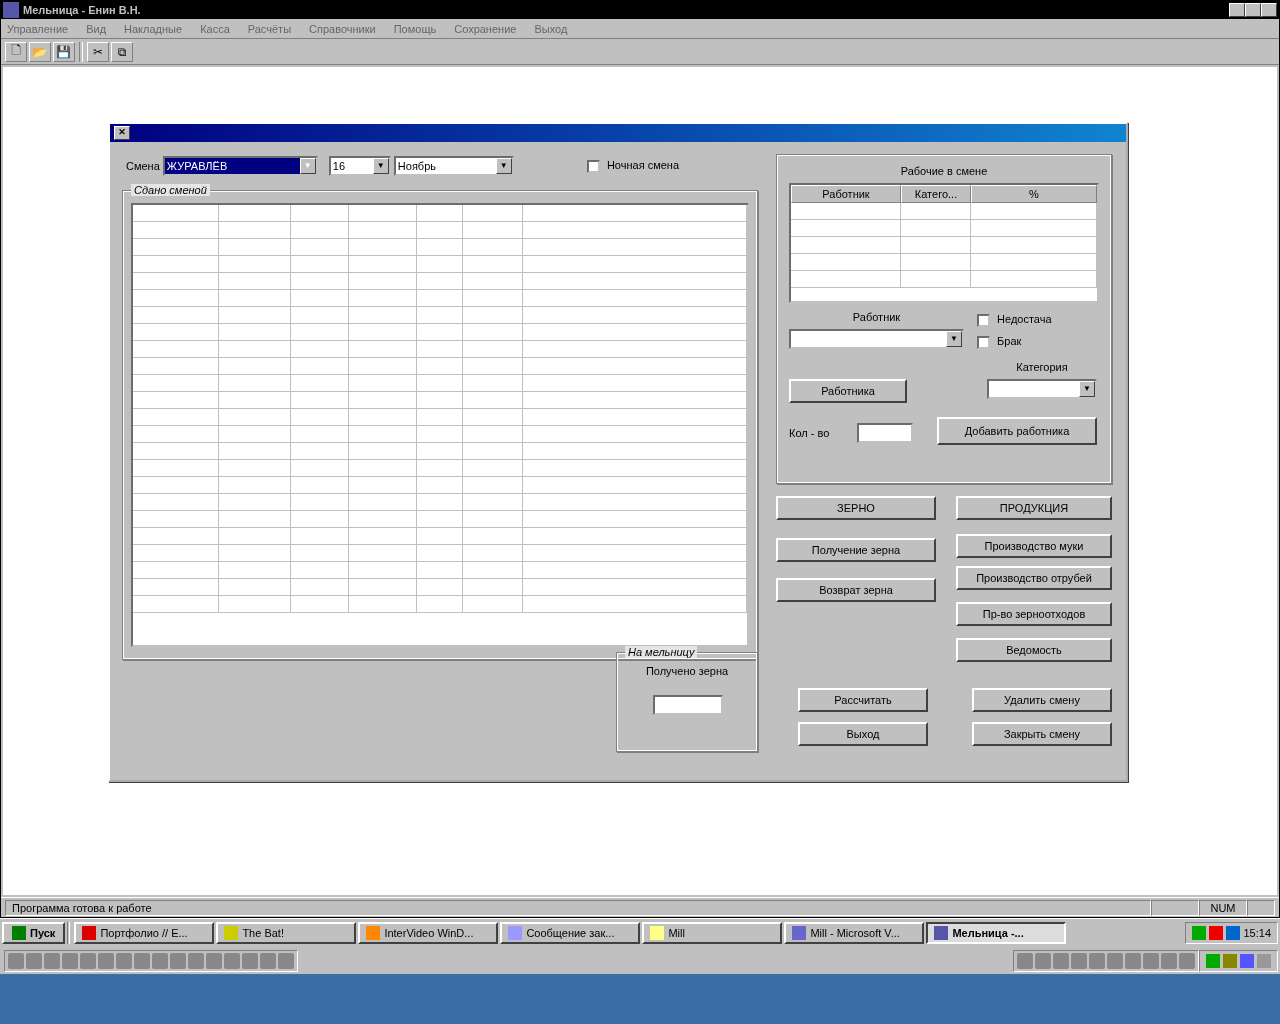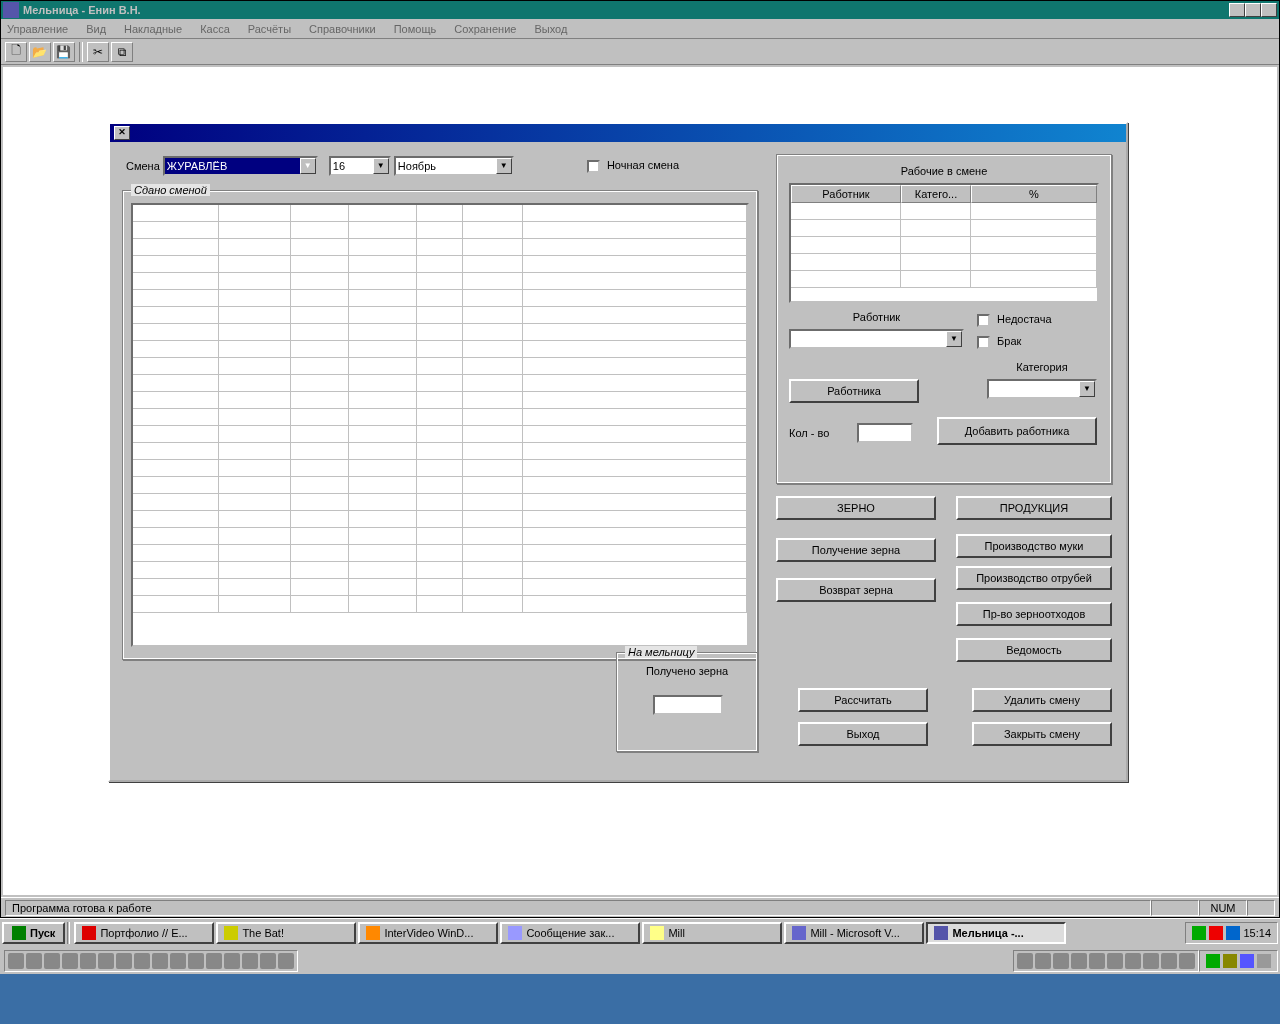--- a/index.html
+++ b/index.html
@@ -1,20 +1,20 @@
 <!DOCTYPE html>
 <html><head>
 <meta charset="utf-8">
 <style>
 * { box-sizing: border-box; font-family: "Tahoma", "MS Sans Serif", sans-serif; font-size: 11px; }
 body { margin: 0; padding: 0; background: #3a6ea5; width: 1280px; height: 1024px; overflow: hidden; position: relative; }
 
 
 .app-window { position: absolute; left: 0; top: 0; width: 1280px; height: 918px; background: #c0c0c0; border: 1px solid #000; }
-.titlebar { height: 18px; background: #0f766e; display: flex; align-items: center; padding: 0 2px; color: #c0c0c0; }
+.titlebar { height: 18px; background: #000000; display: flex; align-items: center; padding: 0 2px; color: #c0c0c0; }
 .titlebar .icon { width: 16px; height: 16px; margin-right: 4px; display:inline-block; background:#5555aa; }
 .titlebar .title { flex: 1; font-weight: bold; }
 .sysbtns { display:flex; gap:0; }
 .sysbtn { width:16px; height:14px; background:#c0c0c0; border:1px solid; border-color:#fff #404040 #404040 #fff; font-size:9px; text-align:center; line-height:11px; font-family:"Marlett","Arial"; cursor:default;}
 .menubar { height: 20px; background: #c0c0c0; display: flex; align-items: center; padding: 0 6px; gap: 18px; color: #666; border-bottom:1px solid #808080;}
 .menubar span { cursor:default; }
 .toolbar { height: 26px; background: #c0c0c0; display:flex; align-items:center; padding: 0 4px; gap:2px; border-bottom:1px solid #808080;}
 .toolbtn { width:22px; height:20px; border:1px solid; border-color:#fff #808080 #808080 #fff; background:#c0c0c0; display:flex; align-items:center; justify-content:center; font-size:12px;}
 .toolsep { width:4px; height:20px; border-left:1px solid #808080; border-right:1px solid #fff; margin:0 2px;}
 
@@ -397,21 +397,21 @@
           <div style="position:absolute; left:200px; top:180px;">
             <span class="checkbox"></span>
             <span>Брак</span>
           </div>
 
           <div style="position:absolute; left:210px; top:206px; width:110px; text-align:center;">Категория</div>
           <div class="combo" style="position:absolute; left:210px; top:224px; width:110px;">
               <div class="arrow">▼</div>
             </div>
 
-          <div class="btn" style="position:absolute; left:12px; top:224px; width:130px;">Работника</div>
+          <div class="btn" style="position:absolute; left:12px; top:224px; width:118px;">Работника</div>
 
           <div style="position:absolute; left:12px; top:272px;">Кол - во</div>
           <div class="input" style="position:absolute; left:80px; top:268px; width:56px;"></div>
           <div class="btn" style="position:absolute; left:160px; top:262px; width:160px; padding:6px 4px;">Добавить работника</div>
         </div>
 
         <div class="btn" style="position:absolute; left:658px; top:346px; width:160px;">ЗЕРНО</div>
         <div class="btn" style="position:absolute; left:838px; top:346px; width:156px;">ПРОДУКЦИЯ</div>
 
         <div class="btn" style="position:absolute; left:658px; top:388px; width:160px;">Получение зерна</div>

